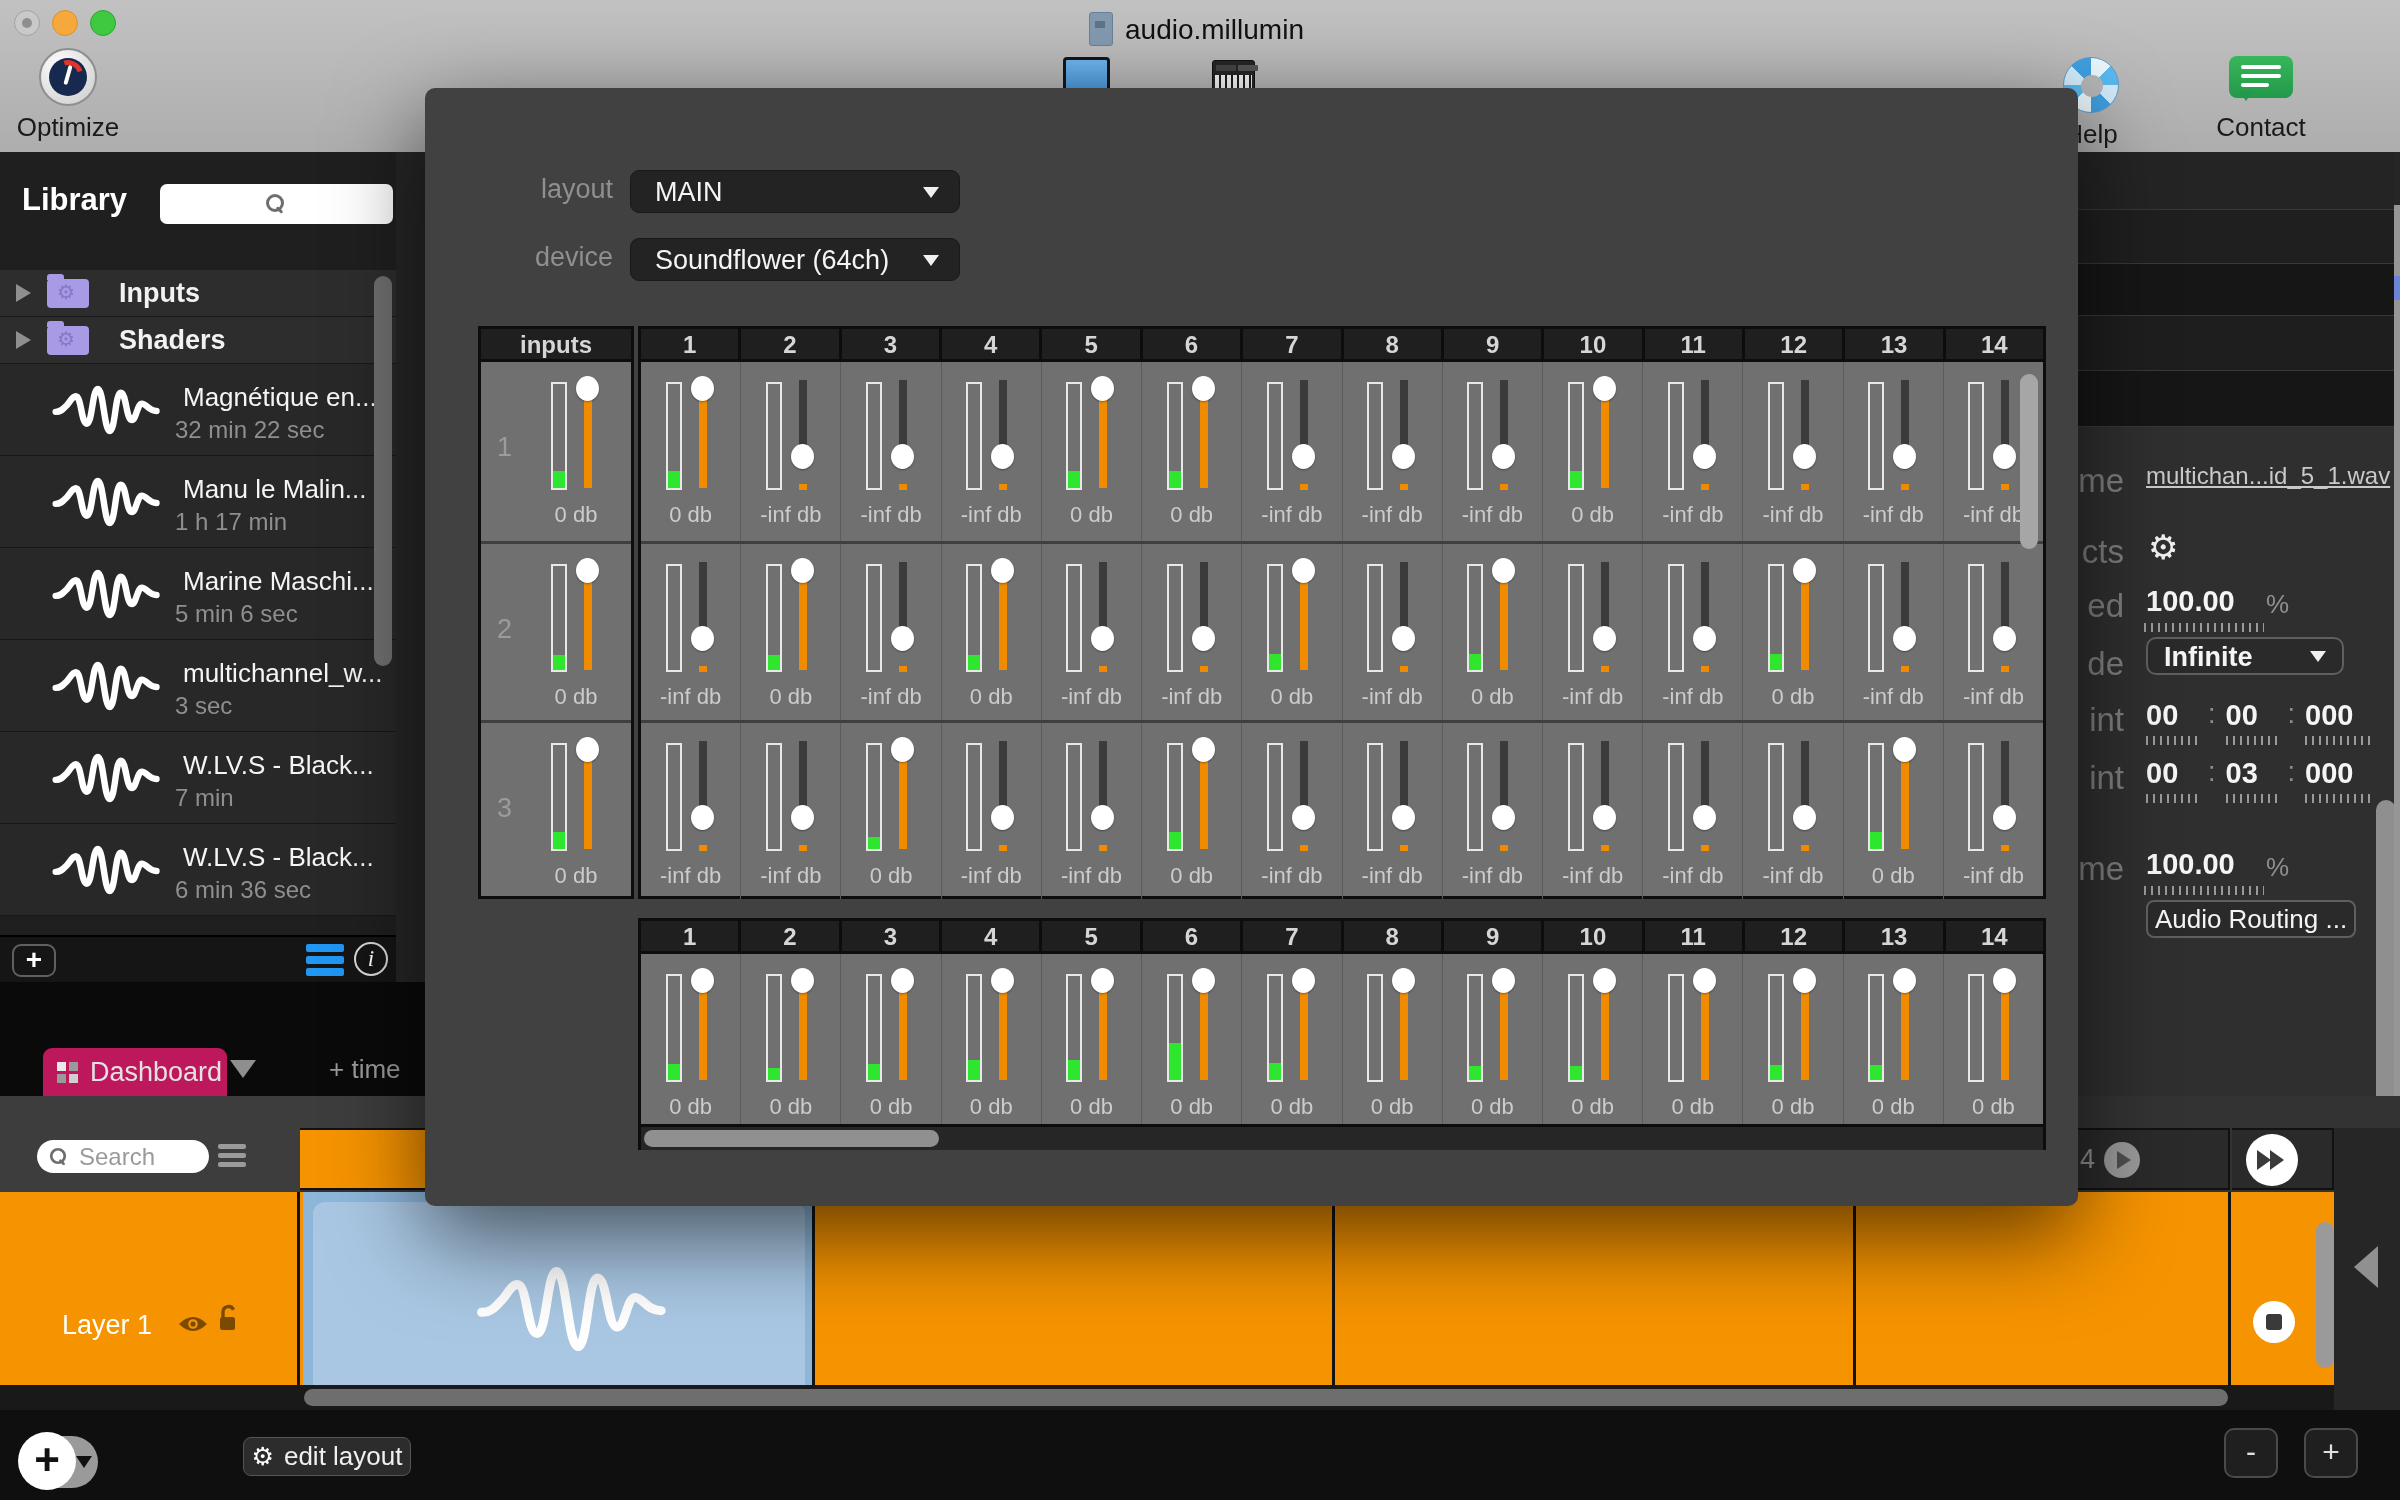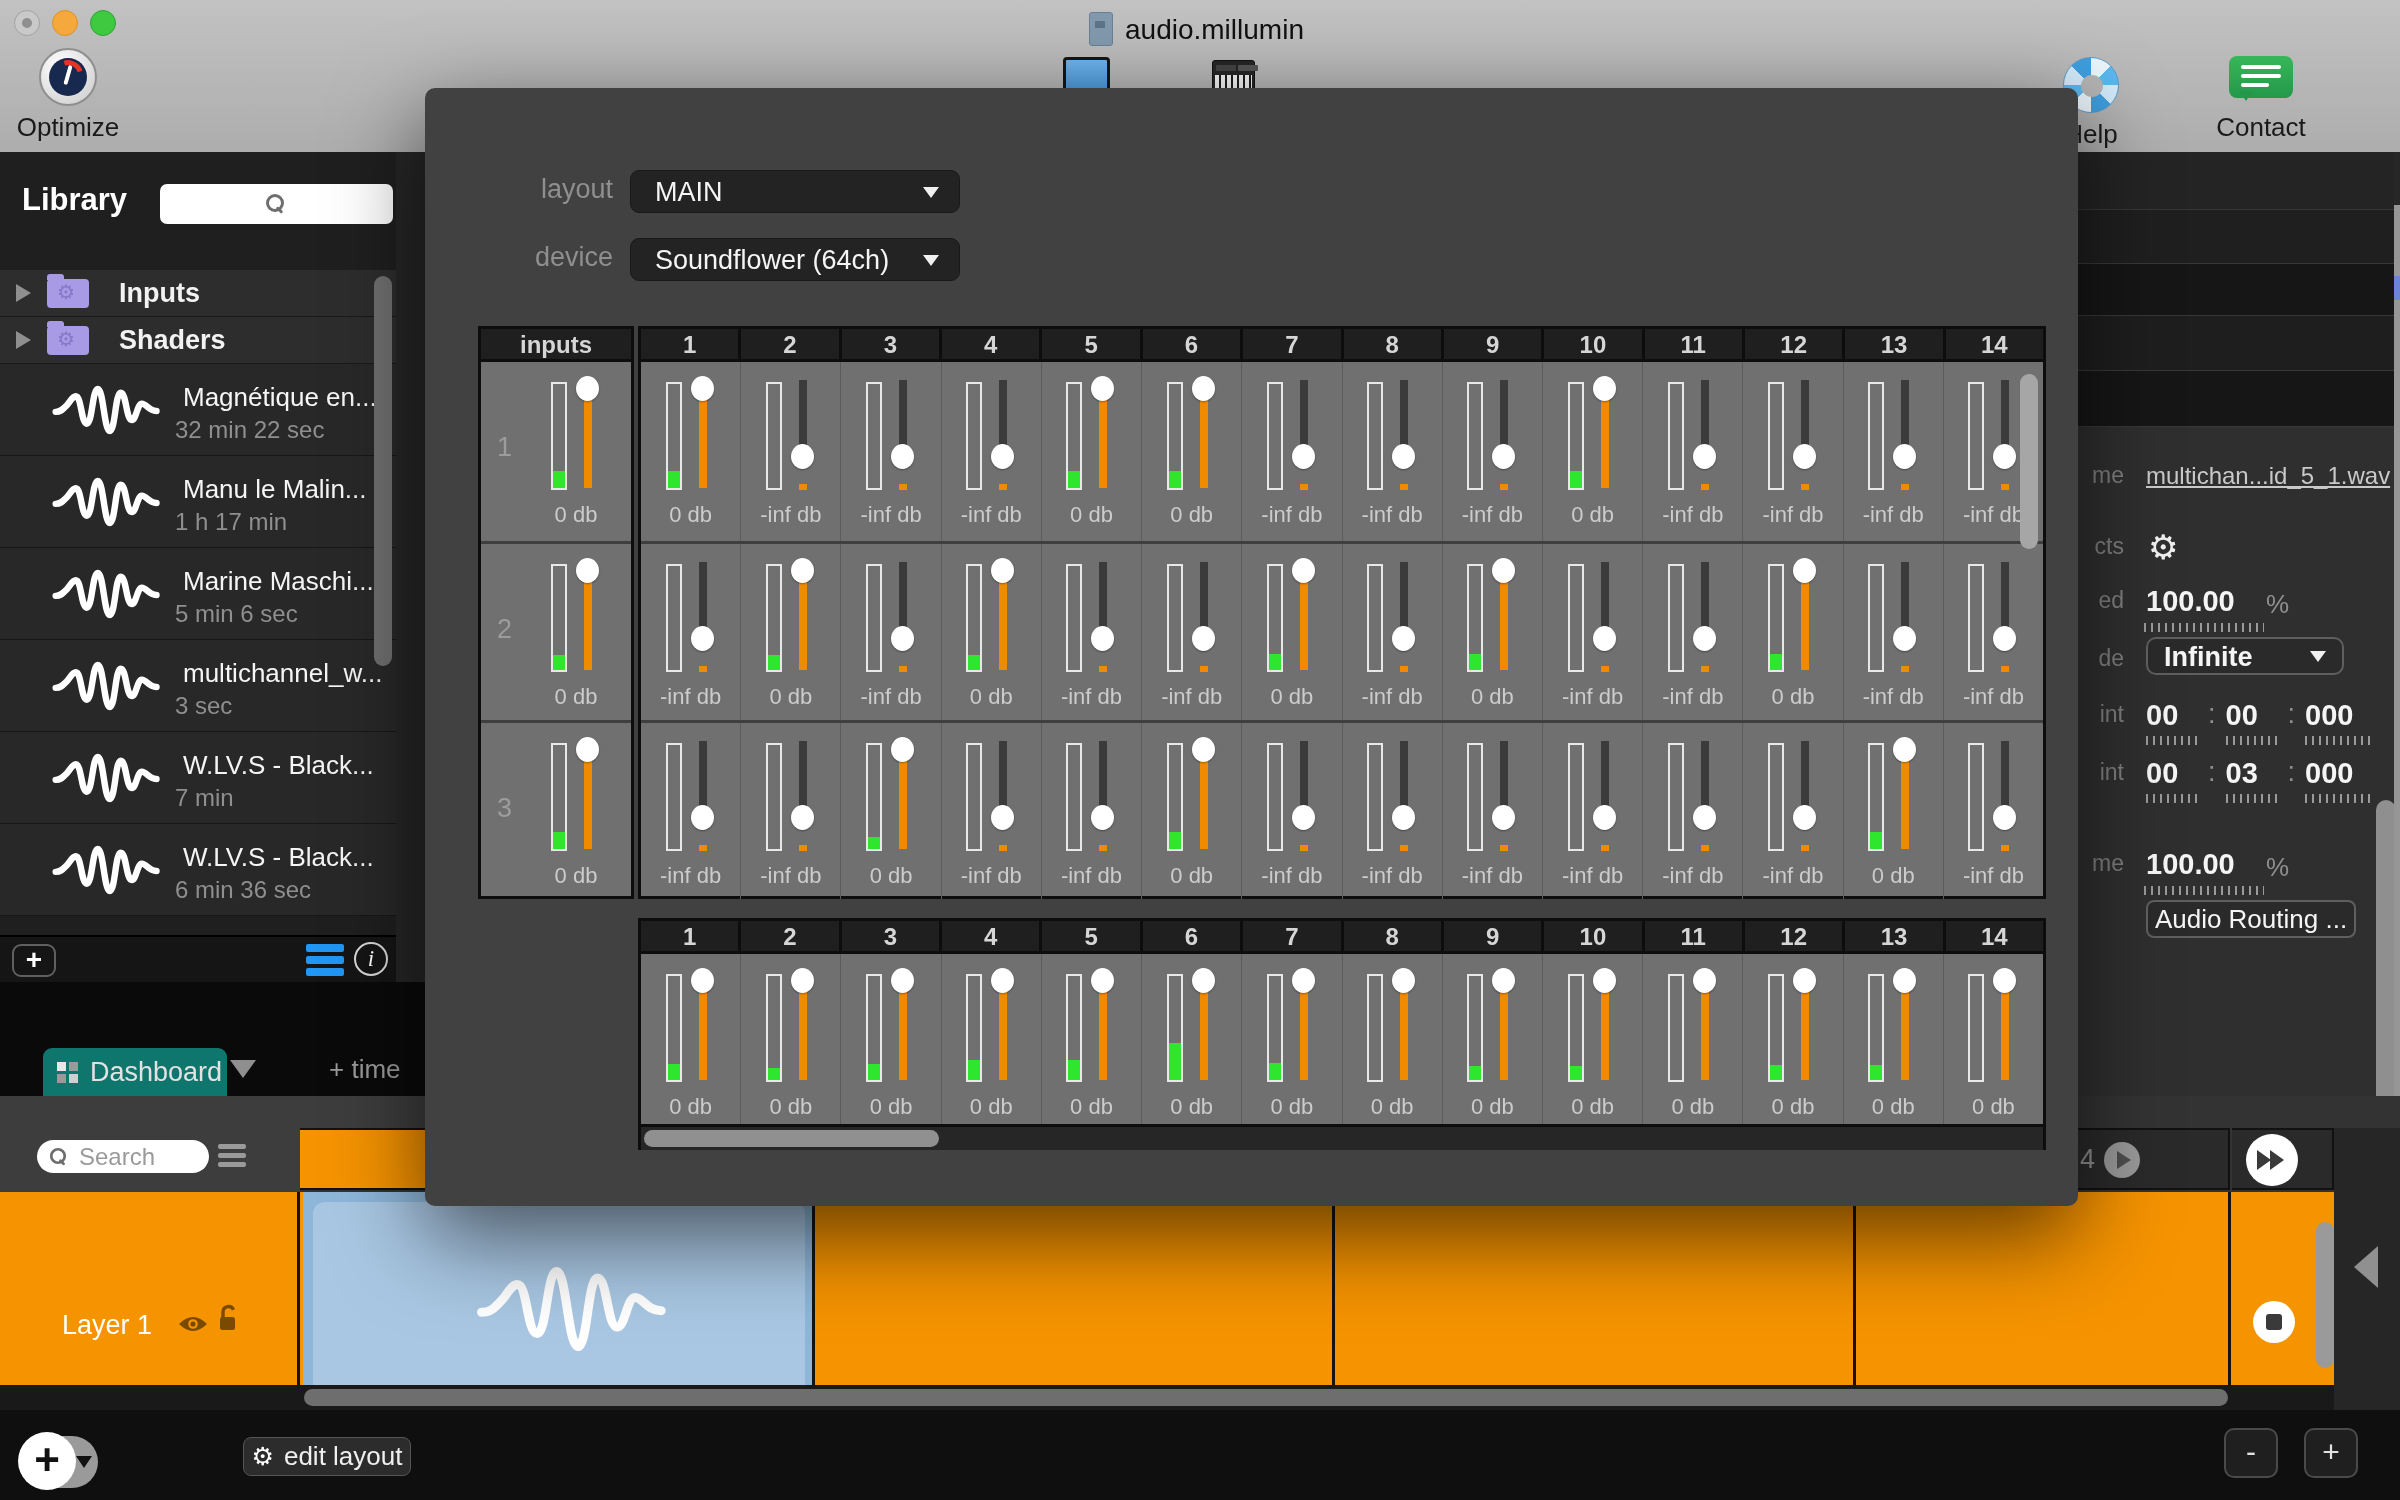--- a/index.html
+++ b/index.html
@@ -88,21 +88,21 @@
                   border-radius:9px; color:#fff; font-size:28px; font-weight:bold; text-align:center; line-height:28px; }
   .blue-list-btn { position:absolute; left:306px; top:7px; width:38px; height:32px; }
   .blue-list-btn i { position:absolute; left:0; width:38px; height:8px; background:#2196f3; border-radius:2px; }
   .blue-list-btn i:nth-child(1){top:0;} .blue-list-btn i:nth-child(2){top:12px;} .blue-list-btn i:nth-child(3){top:24px;}
   .info-btn { position:absolute; left:354px; top:5px; width:34px; height:34px; border:2px solid #d8d8d8;
               border-radius:50%; color:#fff; text-align:center; font-size:23px; line-height:30px;
               font-family:"Liberation Serif", serif; font-style:italic; }
 
   
   .dash-band { left:0; top:982px; width:426px; height:114px; background:#0a0a0a; overflow:hidden; }
-  .dash-tab { position:absolute; left:43px; top:66px; width:184px; height:48px; background:#0f766e;
+  .dash-tab { position:absolute; left:43px; top:66px; width:184px; height:48px; background:#be185d;
               border-radius:9px 9px 0 0; display:flex; align-items:center; }
   .grid-ic { position:relative; margin-left:14px; width:21px; height:21px; }
   .grid-ic i { position:absolute; width:9px; height:9px; }
   .grid-ic i:nth-child(1){left:0;top:0;background:#e8e8e8;} .grid-ic i:nth-child(2){left:12px;top:0;background:#9a9a9a;}
   .grid-ic i:nth-child(3){left:0;top:12px;background:#9a9a9a;} .grid-ic i:nth-child(4){left:12px;top:12px;background:#cfcfcf;}
   .dash-tab span { margin-left:12px; font-size:27px; color:#e2e2e2; }
   .tab-caret { position:absolute; left:230px; top:78px; width:0; height:0;
                border-top:18px solid #8f8f8f; border-left:13px solid transparent; border-right:13px solid transparent; }
   .add-timeline { position:absolute; left:329px; top:72px; font-size:26px; color:#9a9a9a; white-space:nowrap; }
 
@@ -167,21 +167,21 @@
   .edit-board span { color:#f0f0f0; font-size:26px; }
   .zoom-btn { position:absolute; top:18px; width:54px; height:50px; background:#1f1f1f; border:2px solid #4a4a4a;
               border-radius:10px; color:#e0e0e0; font-size:30px; text-align:center; line-height:44px; }
   .zoom-minus { left:2224px; } .zoom-plus { left:2304px; }
 
   
   .right-rows { left:2078px; top:152px; width:316px; height:275px; background:#242424; }
   .rrow { width:100%; border-bottom:1px solid #383838; }
   .props { left:2078px; top:427px; width:316px; height:673px; background:#2f2f2f; overflow:hidden; }
   .prow { position:absolute; left:0; width:316px; }
-  .plabel { position:absolute; left:0; width:46px; text-align:right; font-size:23px; color:#7f7f7f; }
+  .plabel { position:absolute; left:0; width:46px; text-align:right; font-size:33px; color:#7f7f7f; }
   .pval { position:absolute; left:68px; font-size:24px; color:#c9c9c9; white-space:nowrap; }
   .pnum { position:absolute; left:68px; font-size:29px; font-weight:bold; color:#f5f5f5; }
   .punit { position:absolute; font-size:26px; color:#8f8f8f; }
   .ticks { position:absolute; height:9px;
            background-image:repeating-linear-gradient(90deg,#9a9a9a 0 2px,transparent 2px 7px); }
   .pselect { position:absolute; left:68px; width:198px; height:38px; background:#2a2a2a;
              border:2px solid #5f5f5f; border-radius:10px; }
   .pselect span { position:absolute; left:16px; top:3px; font-size:27px; font-weight:bold; color:#f5f5f5; }
   .dd-caret { position:absolute; width:0; height:0; border-top:11px solid #f0f0f0;
               border-left:8px solid transparent; border-right:8px solid transparent; }

